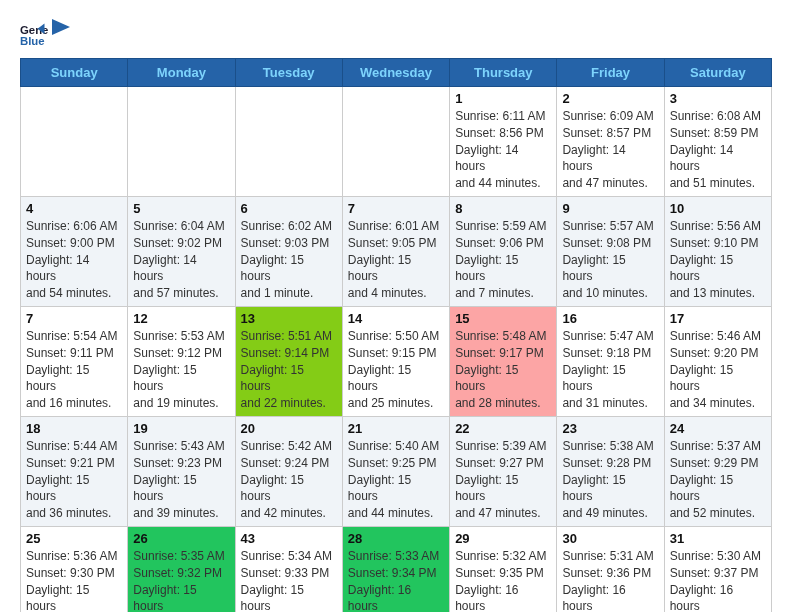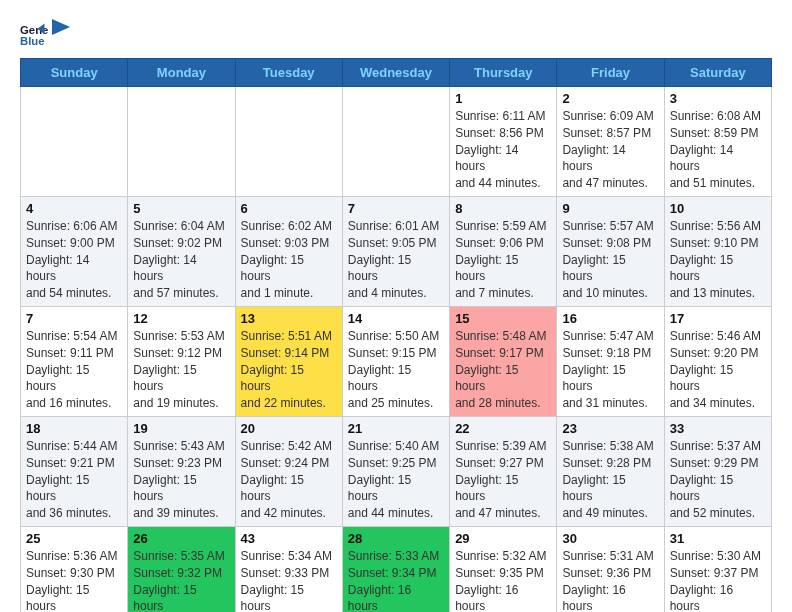--- a/index.html
+++ b/index.html
@@ -169,21 +169,21 @@
       </tr>
       <tr>
         <td style="background: rgb(255, 255, 255);">
           <div class="day-num">7</div>
           <div class="day-info">Sunrise: 5:54 AM<br>Sunset: 9:11 PM<br>Daylight: 15 hours<br>and 16 minutes.</div>
         </td>
         <td style="background: rgb(255, 255, 255); margin-left: 48px;">
           <div class="day-num">12</div>
           <div class="day-info">Sunrise: 5:53 AM<br>Sunset: 9:12 PM<br>Daylight: 15 hours<br>and 19 minutes.</div>
         </td>
-        <td style="background: #fde047;">
+        <td style="background: #84cc16;">
           <div class="day-num">13</div>
           <div class="day-info">Sunrise: 5:51 AM<br>Sunset: 9:14 PM<br>Daylight: 15 hours<br>and 22 minutes.</div>
         </td>
         <td style="background: rgb(255, 255, 255);">
           <div class="day-num">14</div>
           <div class="day-info">Sunrise: 5:50 AM<br>Sunset: 9:15 PM<br>Daylight: 15 hours<br>and 25 minutes.</div>
         </td>
         <td style="background: #fca5a5;">
           <div class="day-num">15</div>
           <div class="day-info">Sunrise: 5:48 AM<br>Sunset: 9:17 PM<br>Daylight: 15 hours<br>and 28 minutes.</div>
@@ -216,21 +216,21 @@
         </td>
         <td style="background: rgb(240, 244, 248);">
           <div class="day-num">22</div>
           <div class="day-info">Sunrise: 5:39 AM<br>Sunset: 9:27 PM<br>Daylight: 15 hours<br>and 47 minutes.</div>
         </td>
         <td style="background: rgb(240, 244, 248);">
           <div class="day-num">23</div>
           <div class="day-info">Sunrise: 5:38 AM<br>Sunset: 9:28 PM<br>Daylight: 15 hours<br>and 49 minutes.</div>
         </td>
         <td style="background: rgb(240, 244, 248);">
-          <div class="day-num">33</div>
+          <div class="day-num">24</div>
           <div class="day-info">Sunrise: 5:37 AM<br>Sunset: 9:29 PM<br>Daylight: 15 hours<br>and 52 minutes.</div>
         </td>
       </tr>
       <tr>
         <td style="background: rgb(255, 255, 255);">
           <div class="day-num">25</div>
           <div class="day-info">Sunrise: 5:36 AM<br>Sunset: 9:30 PM<br>Daylight: 15 hours<br>and 54 minutes.</div>
         </td>
         <td style="background: #22c55e;">
           <div class="day-num">26</div>

